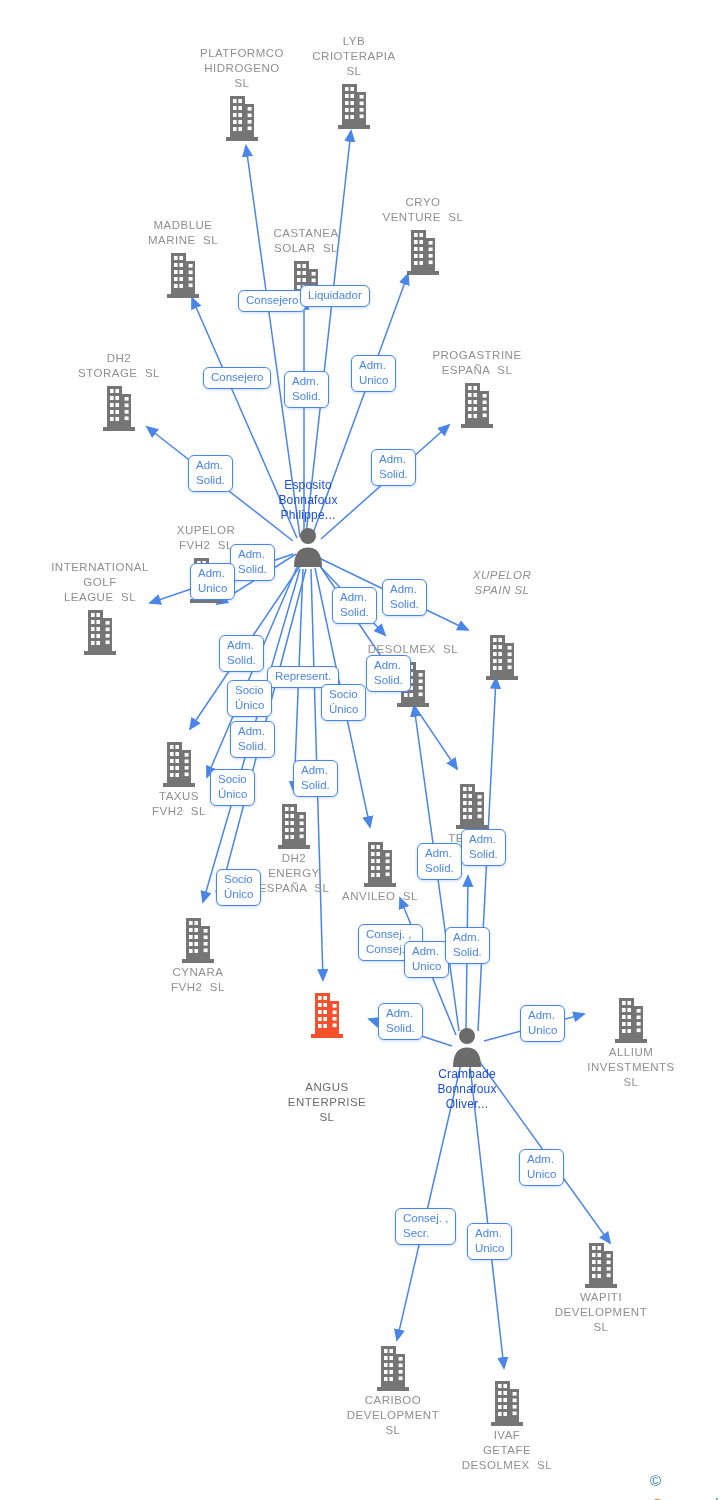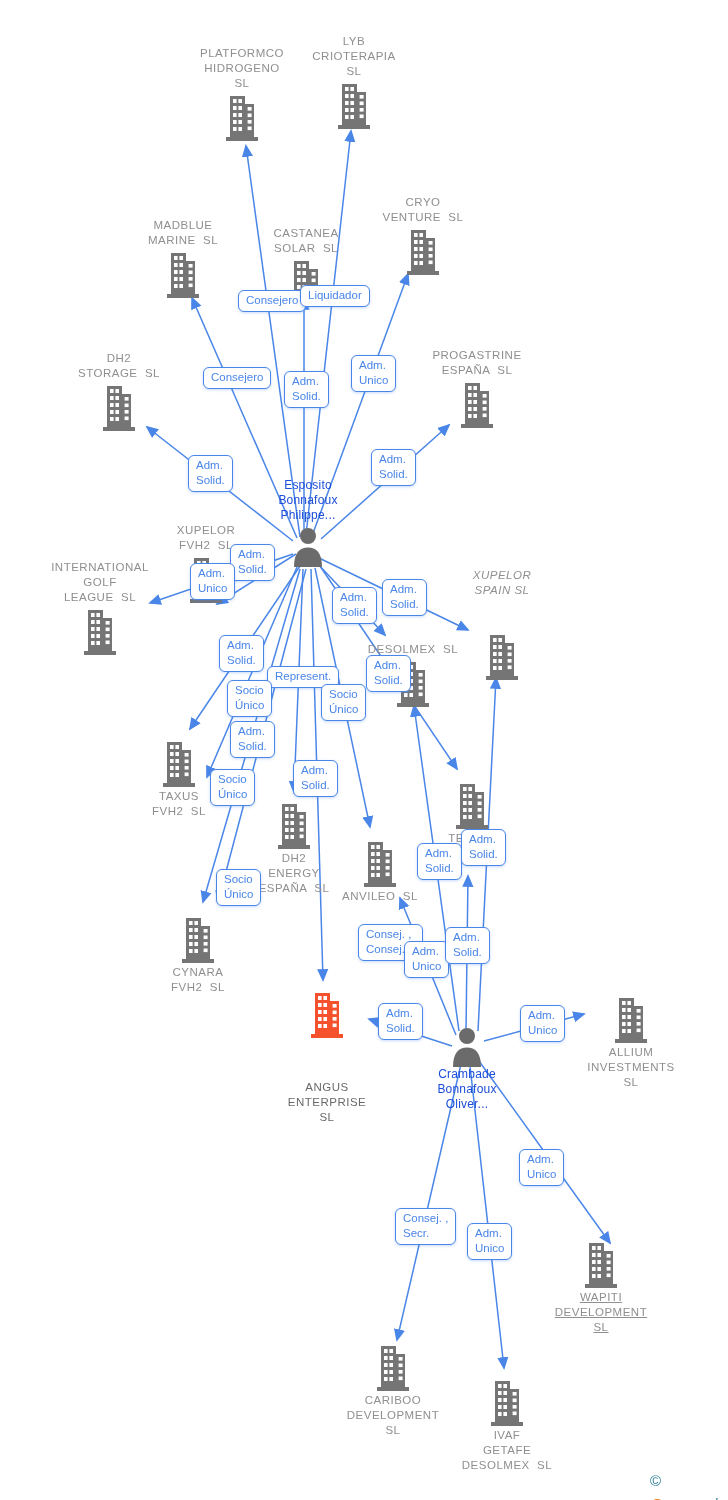--- a/index.html
+++ b/index.html
@@ -607,21 +607,21 @@
               <rect x="8" y="25" width="3.6" height="4"></rect>
               <rect x="13.4" y="25" width="3.6" height="4"></rect>
               <rect x="8" y="32" width="3.6" height="4"></rect>
               <rect x="13.4" y="32" width="3.6" height="4"></rect>
               <rect x="22.6" y="12" width="4" height="3.6"></rect>
               <rect x="22.6" y="18.5" width="4" height="3.6"></rect>
               <rect x="22.6" y="25" width="4" height="3.6"></rect>
               <rect x="22.6" y="31.5" width="4" height="3.6"></rect>
             </g>
           </svg></div>
-        <div class="node-label" style="left: 521px; top: 1290px; text-decoration: underline;">
+        <div class="node-label" style="left: 521px; top: 1290px;">
           <div>WAPITI</div>
           <div>DEVELOPMENT</div>
           <div>SL</div>
         </div>
       </div>
       <div class="node">
         <div class="node-icon" style="left: 376px; top: 1345px;"><svg width="34" height="46" viewBox="0 0 34 46">
             <g fill="#757575">
               <rect x="5" y="1" width="15" height="41"></rect>
               <rect x="20" y="9" width="9" height="33"></rect>

